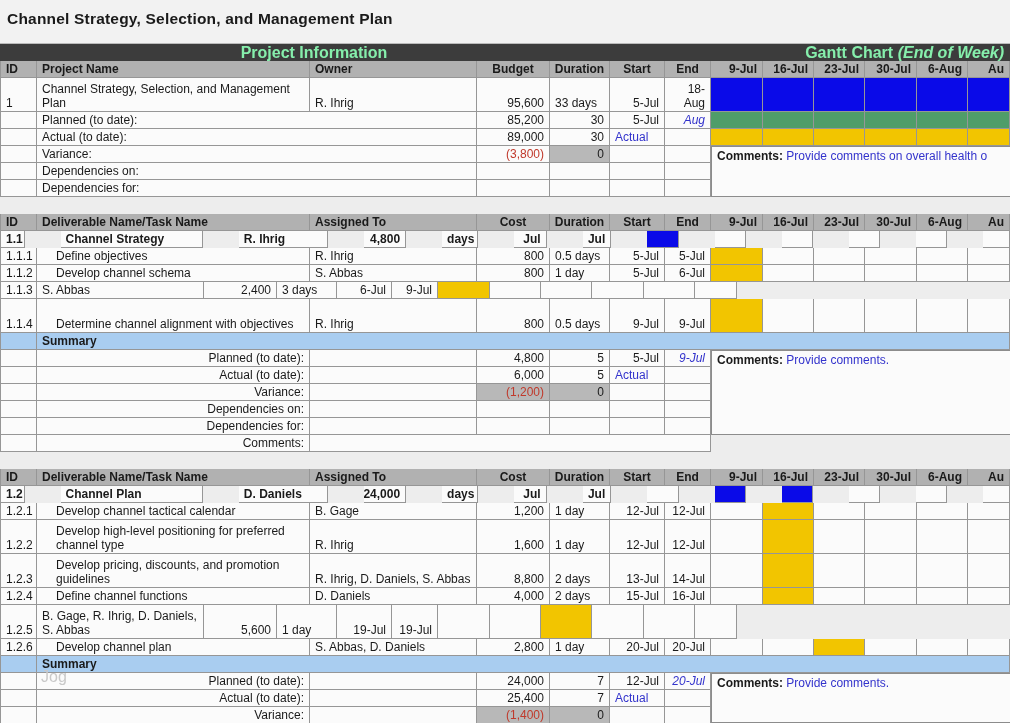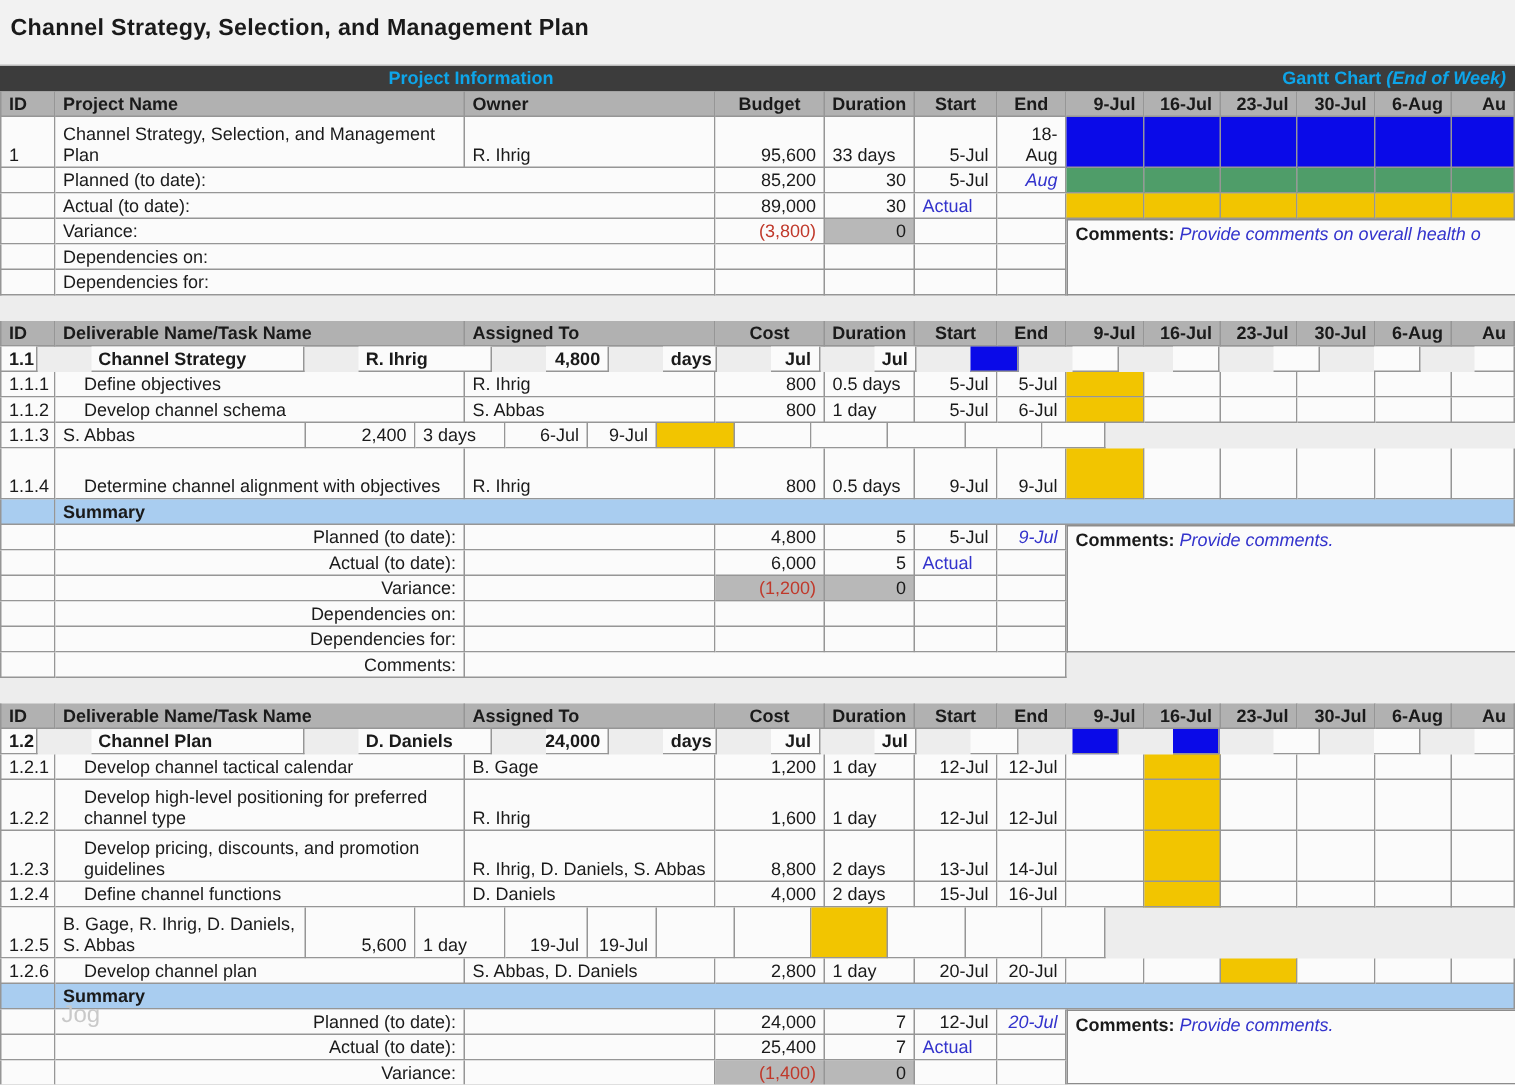--- a/index.html
+++ b/index.html
@@ -42,33 +42,33 @@
   .c-cost{width:73px;}
   .c-dur{width:60px;}
   .c-start{width:55px;}
   .c-end{width:46px;}
   .c-label-wide{width:440px;}
   .c-merged{width:401px;}
   .c-sumbar{width:973px;}
   .g0{width:52px;}.g1{width:51px;}.g2{width:51px;}.g3{width:52px;}.g4{width:51px;}.g5{width:42px;}
   .nog{width:299px;height:100%;background:transparent;}
   
-  .bar{height:17px;display:flex;background:var(--section-bar,#3c3c3c);color:#0ea5e9;font-weight:bold;font-size:12px;line-height:17px;}
+  .bar{height:17px;display:flex;background:var(--section-bar,#3c3c3c);color:#86efac;font-weight:bold;font-size:16px;line-height:17px;}
   .bar-left{width:628px;text-align:center;}
   .bar-right{width:382px;text-align:right;padding-right:6px;box-sizing:border-box;}
   .bar-right .note{font-style:italic;}
   .gap{height:17px;}
   
   .cbox{
     position:absolute;left:711px;width:299px;box-sizing:border-box;
     background:#fbfbfb;border:1px solid #8c8c8c;border-right:none;
     padding:2px 5px;line-height:15px;z-index:2;overflow:hidden;
   }
   .cbox .clabel{font-weight:bold;}
-  .cbox .ctext{font-style:italic;color:var(--link-blue,#3333cc);text-align:right;}
+  .cbox .ctext{color:var(--link-blue,#3333cc);text-align:right;}
   #cbox-0{top:146px;height:51px;white-space:nowrap;}
   #cbox-1{top:350px;height:85px;}
   #cbox-2{top:673px;height:50px;}
   #watermark{position:absolute;left:41px;top:668px;color:#c9c9c9;font-size:16px;z-index:3;}
 </style>
 </head>
 <body>
 
 <div id="sheet">
   <div id="title-area">

